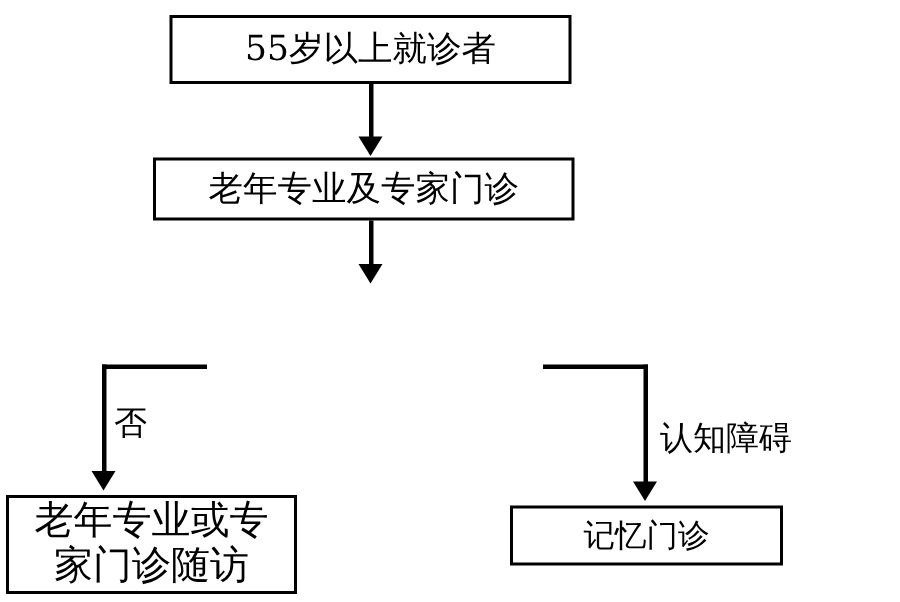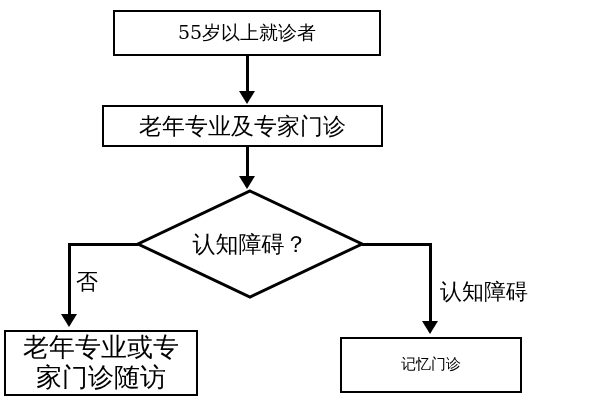--- a/index.html
+++ b/index.html
@@ -29,42 +29,42 @@
     color: #000000;
     font-family: "DejaVu Serif", serif;
     line-height: 1.15;
     white-space: pre-line;
   }
   #node-start {
     left: 113px;
     top: 10px;
     width: 268px;
     height: 46px;
-    font-size: 19px;
+    font-size: 23px;
   }
   #node-clinic {
     left: 102px;
     top: 105px;
     width: 281px;
     height: 42px;
     font-size: 23px;
   }
   #node-followup {
     left: 4px;
     top: 330px;
     width: 194px;
     height: 66px;
     font-size: 26px;
   }
   #node-memory {
     left: 340px;
     top: 337px;
     width: 182px;
-    height: 56px;
-    font-size: 15px;
+    height: 40px;
+    font-size: 21px;
   }
   
   #node-decision {
     position: absolute;
     left: 135px;
     top: 188px;
     width: 230px;
     height: 112px;
   }
   #node-decision svg {
@@ -116,26 +116,20 @@
   <div class="node" id="node-start">55岁以上就诊者</div>
 
   <div class="conn vline" style="left:246px; top:56px; height:36px;"></div>
   <div class="arrowhead" style="left:239px; top:91px;"></div>
 
   <div class="node" id="node-clinic">老年专业及专家门诊</div>
 
   <div class="conn vline" style="left:246px; top:147px; height:30px;"></div>
   <div class="arrowhead" style="left:239px; top:176px;"></div>
 
-  <div id="node-decision">
-    <svg width="230" height="112" viewBox="0 0 230 112">
-      <polygon points="115,3 227,56 115,109 3,56" fill="#ffffff" stroke="#000000" stroke-width="3"></polygon>
-    </svg>
-    <div class="diamond-label">认知障碍？</div>
-  </div>
 
   <div class="conn hline" style="left:68px; top:243px; width:70px;"></div>
   <div class="conn vline" style="left:68px; top:243px; height:72px;"></div>
   <div class="arrowhead" style="left:61px; top:314px;"></div>
   <div class="edge-label" style="left:76px; top:267px;">否</div>
 
   <div class="conn hline" style="left:362px; top:243px; width:70px;"></div>
   <div class="conn vline" style="left:429px; top:243px; height:79px;"></div>
   <div class="arrowhead" style="left:422px; top:321px;"></div>
   <div class="edge-label" style="left:440px; top:277px;">认知障碍</div>

